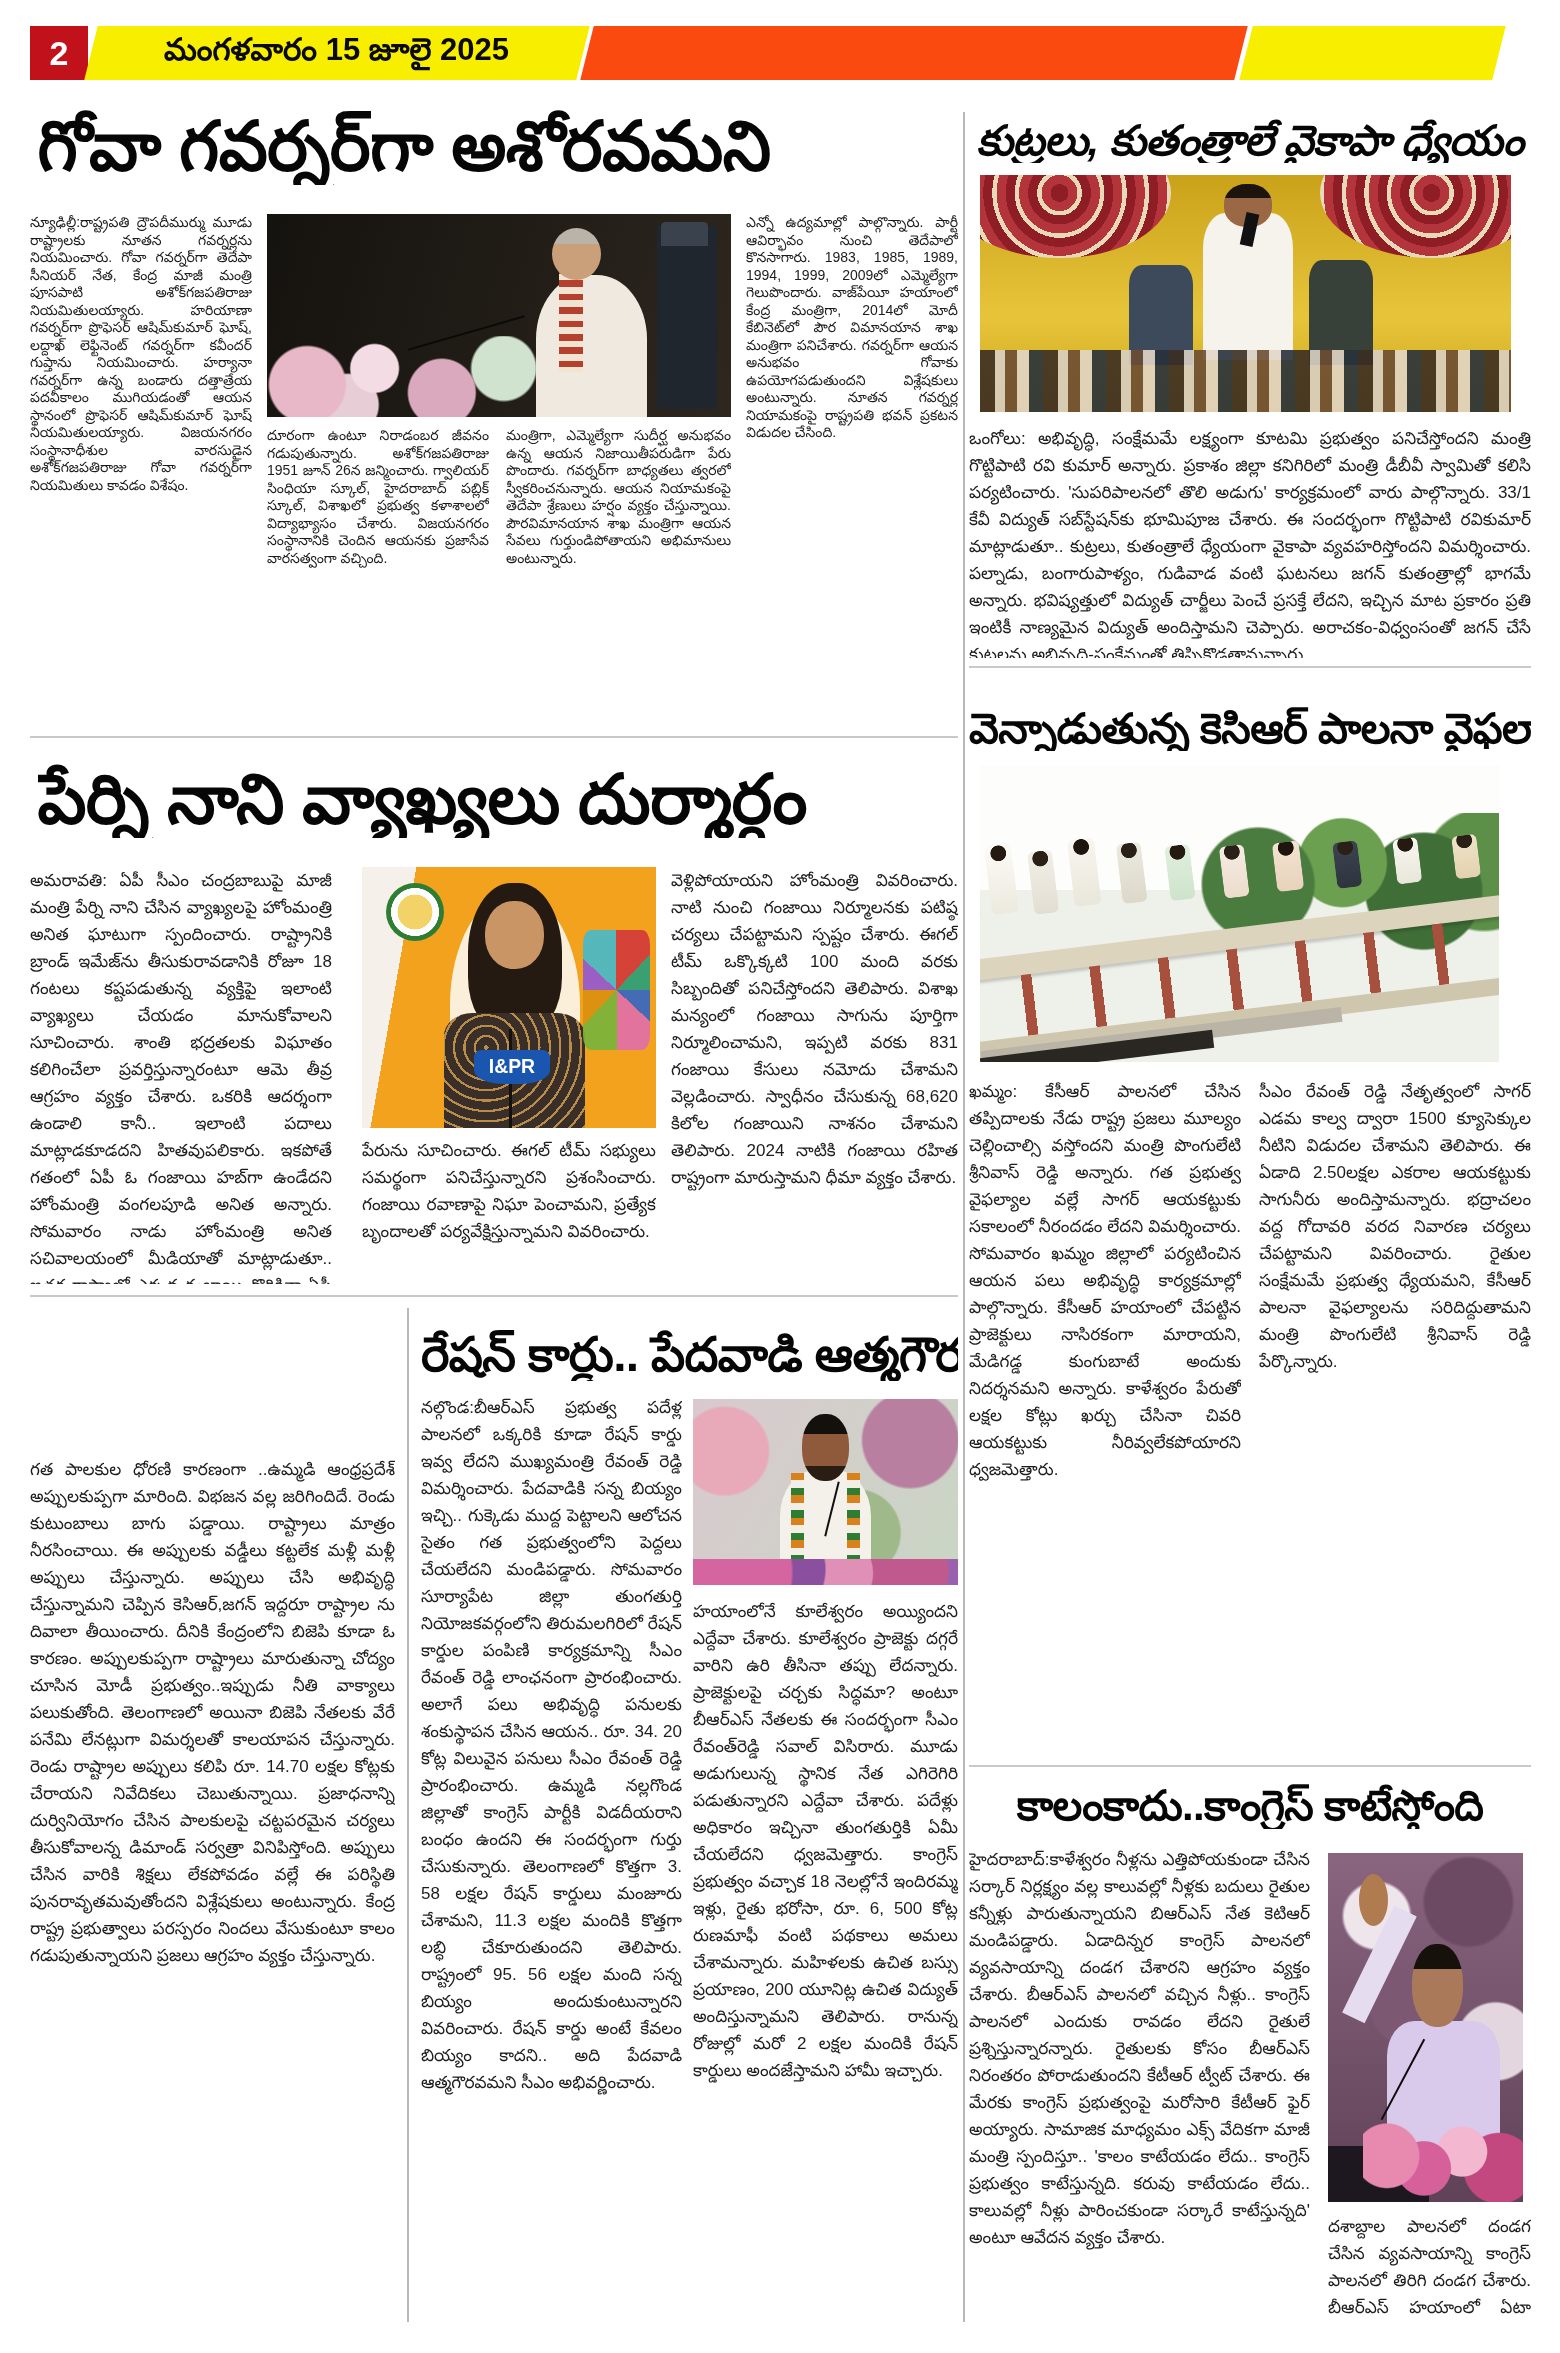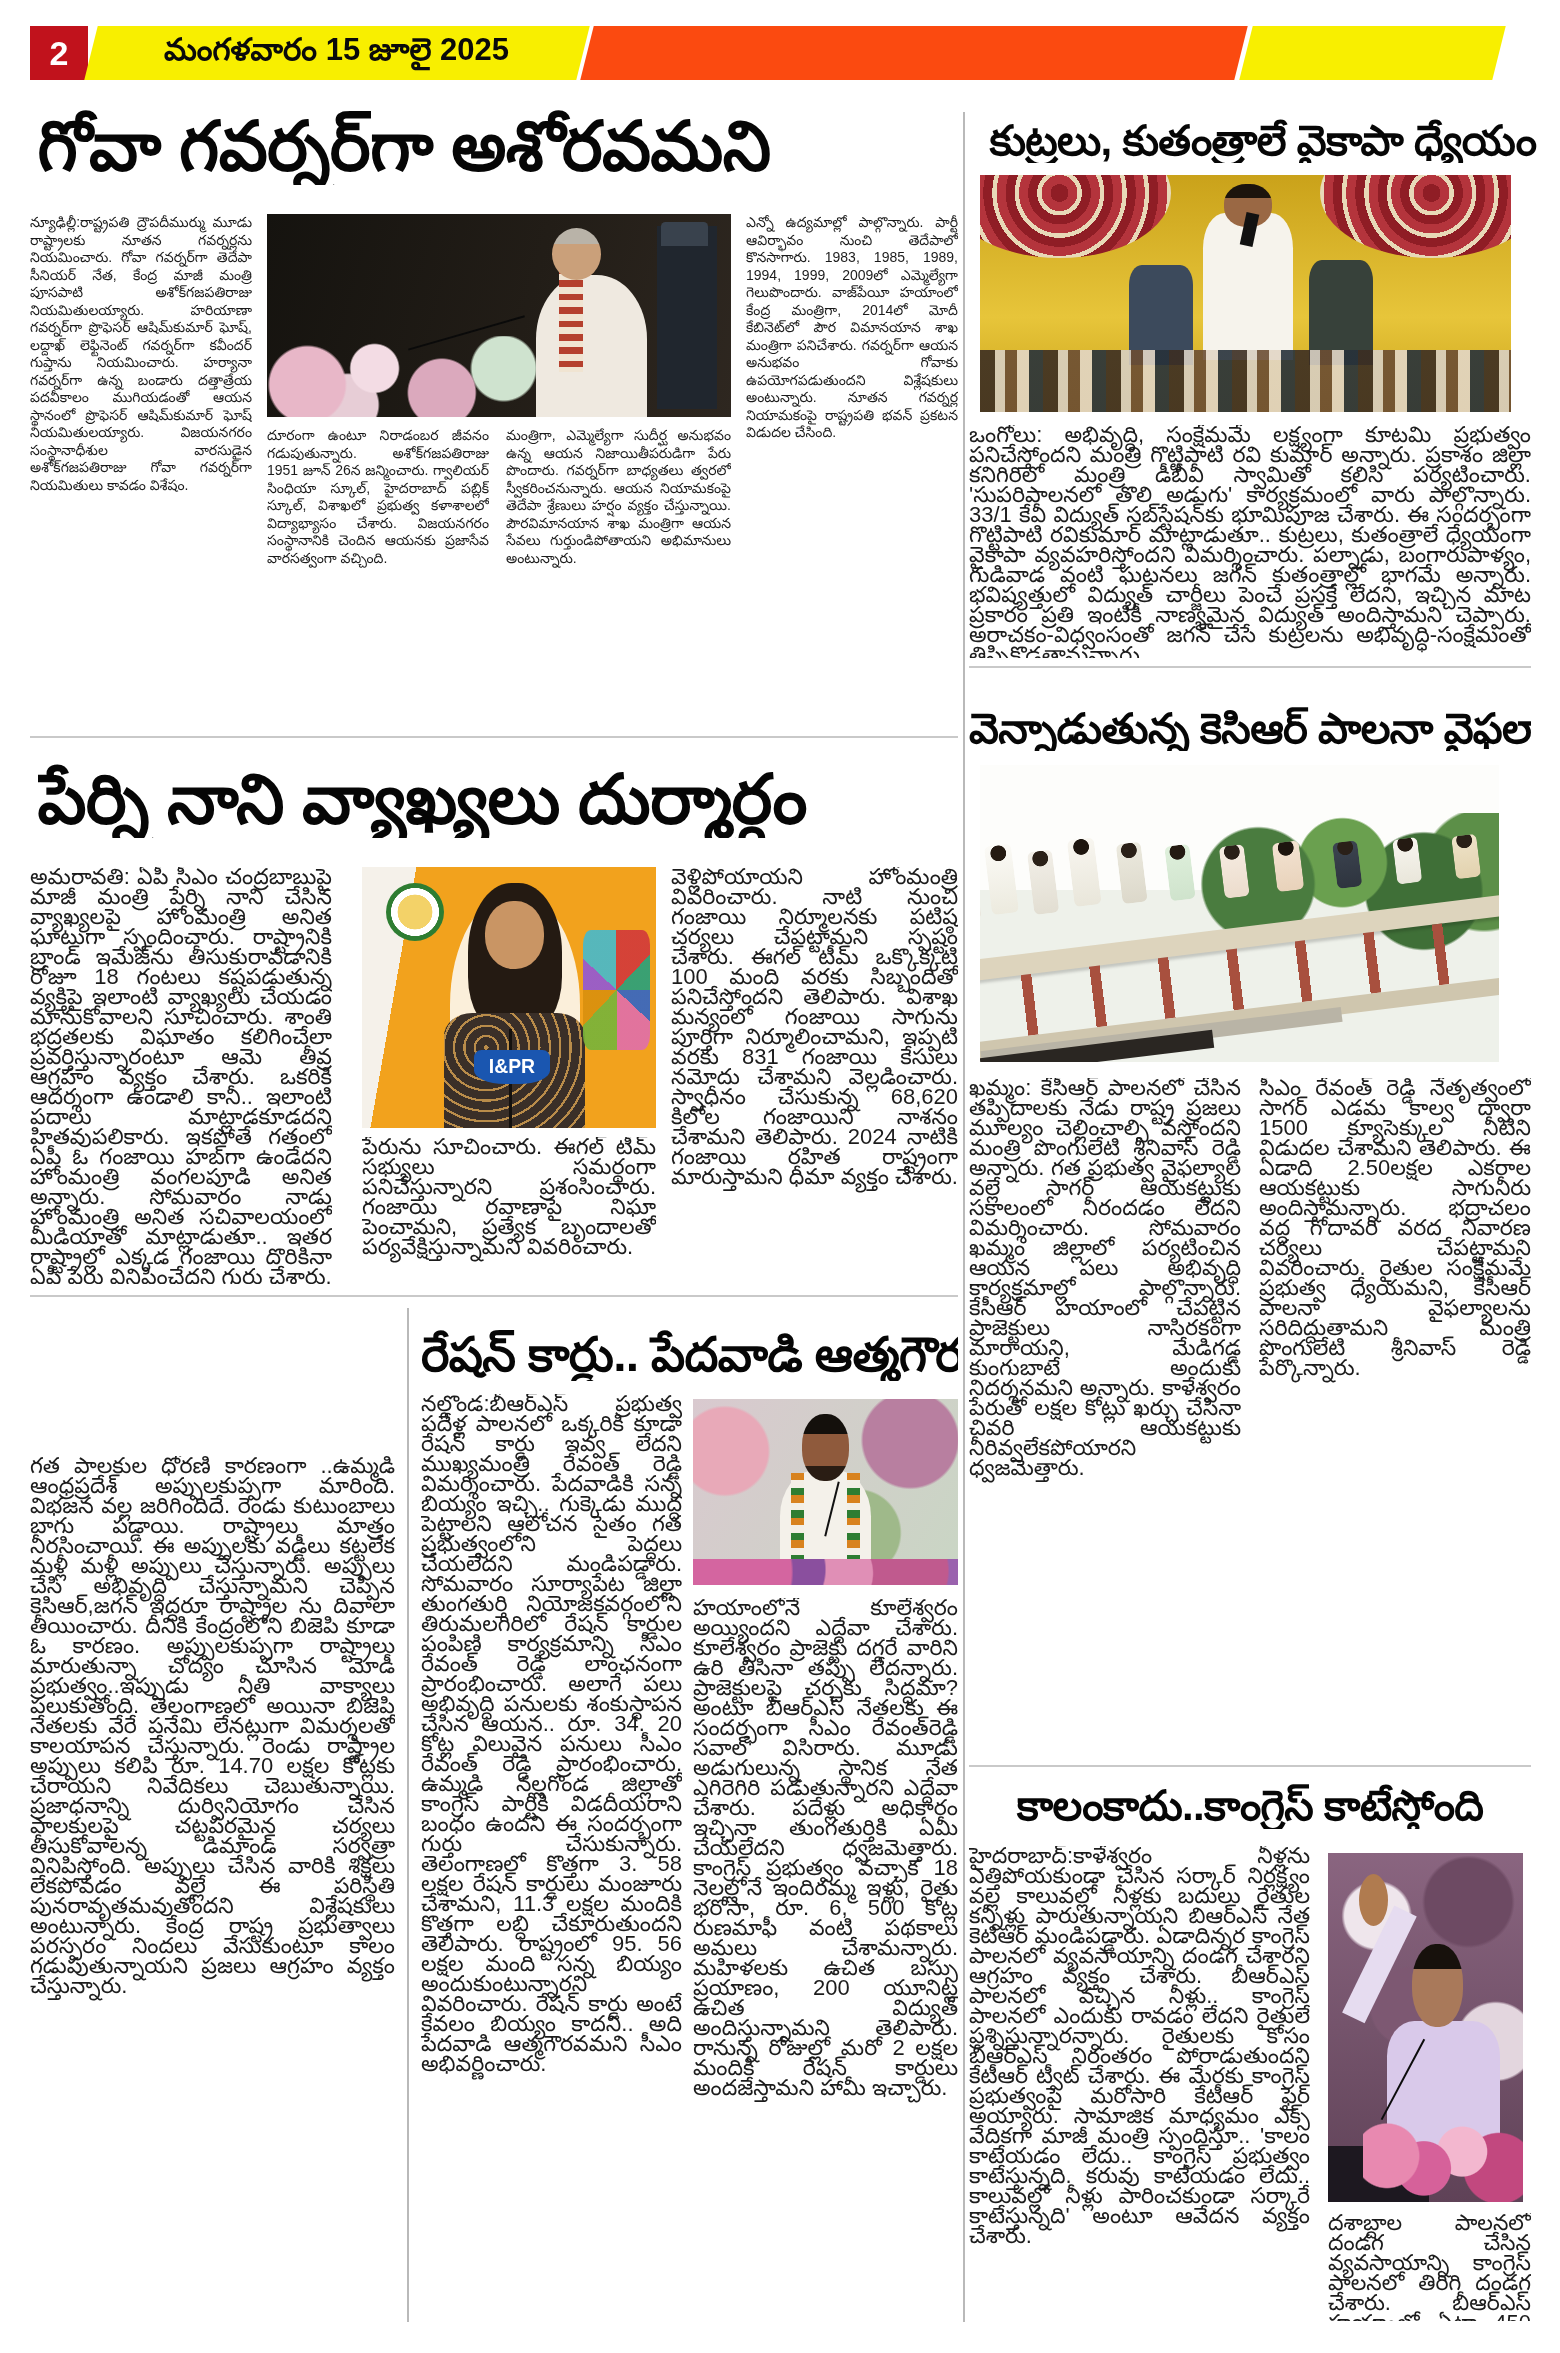--- a/index.html
+++ b/index.html
@@ -15,21 +15,21 @@
   .hdr-org{left:587px;width:654px;background:#fb4a10;}
   .hdr-yel2{left:1246px;width:253px;background:#f8ef00;}
   
   .hl{font-weight:bold;color:#060606;white-space:nowrap;overflow:hidden;letter-spacing:-0.7px;line-height:1.08;}
   .hl-xl{font-size:69px;}
   .hl-md{font-size:42px;text-align:center;}
   .hl-lg{font-size:48px;text-align:center;}
   .hl-pink{font-size:43px;text-align:center;color:#e5097f;line-height:1.25;white-space:normal;}
   .body-txt{text-align:justify;overflow:hidden;}
   .bt-sm{font-size:14px;line-height:17.5px;}
-  .bt-md{font-size:22px;line-height:20px;}
+  .bt-md{font-size:17px;line-height:27px;}
   .rule-v{background:#b9b9b9;width:1.5px;}
   .rule-h{background:#c9c9c9;height:1.5px;}
   
   .ph{overflow:hidden;background:#cfcbc3;}
   .ph div{position:absolute;}
 </style>
 </head>
 <body>
 
 <div class="page">
@@ -118,21 +118,21 @@
         radial-gradient(circle at 75% 45%, #c05a8e 0 28%, transparent 29%),
         radial-gradient(circle at 92% 55%, #9a62ae 0 26%, transparent 27%),#e7dfe2;"></div>
     </div>
 
     <div class="abs body-txt bt-md" style="left:272px;top:312px;width:265px;height:724px;">హయాంలోనే కూలేశ్వరం అయ్యిందని ఎద్దేవా చేశారు. కూలేశ్వరం ప్రాజెక్టు దగ్గరే వారిని ఉరి తీసినా తప్పు లేదన్నారు. ప్రాజెక్టులపై చర్చకు సిద్ధమా? అంటూ బీఆర్ఎస్ నేతలకు ఈ సందర్భంగా సీఎం రేవంత్‌రెడ్డి సవాల్ విసిరారు. మూడు అడుగులున్న స్థానిక నేత ఎగిరెగిరి పడుతున్నారని ఎద్దేవా చేశారు. పదేళ్లు అధికారం ఇచ్చినా తుంగతుర్తికి ఏమీ చేయలేదని ధ్వజమెత్తారు. కాంగ్రెస్ ప్రభుత్వం వచ్చాక 18 నెలల్లోనే ఇందిరమ్మ ఇళ్లు, రైతు భరోసా, రూ. 6, 500 కోట్ల రుణమాఫీ వంటి పథకాలు అమలు చేశామన్నారు. మహిళలకు ఉచిత బస్సు ప్రయాణం, 200 యూనిట్ల ఉచిత విద్యుత్ అందిస్తున్నామని తెలిపారు. రానున్న రోజుల్లో మరో 2 లక్షల మందికి రేషన్ కార్డులు అందజేస్తామని హామీ ఇచ్చారు.</div>
   </div>
 
   <div class="abs rule-v" style="left:963px;top:112px;height:2210px;"></div>
 
   <div class="abs" style="left:969px;top:112px;width:562px;height:552px;">
-    <div class="abs hl hl-md" style="left:13px;top:6px;width:562px;">కుట్రలు, కుతంత్రాలే వైకాపా ధ్యేయం</div>
+    <div class="abs hl hl-md" style="left:0;top:6px;width:562px;font-style:italic;">కుట్రలు, కుతంత్రాలే వైకాపా ధ్యేయం</div>
 
     <div class="abs ph" style="left:11.2px;top:63px;width:531px;height:237px;background:linear-gradient(180deg,#caa21a,#e7c53a 60%,#caa21a);">
       <div style="left:-6%;top:-20%;width:42%;height:55%;border-radius:50%;background:repeating-radial-gradient(circle at 50% 50%,#8f1d25 0 9px,#b4343c 9px 18px,#e8d9b8 18px 22.4px);"></div>
       <div style="right:-6%;top:-20%;width:42%;height:55%;border-radius:50%;background:repeating-radial-gradient(circle at 50% 50%,#8f1d25 0 9px,#b4343c 9px 18px,#e8d9b8 18px 22.4px);"></div>
       <div style="left:42%;top:16%;width:17%;height:62%;background:#f6f3ec;border-radius:24% 24% 0 0;"></div>
       <div style="left:46%;top:4%;width:9%;height:18%;background:linear-gradient(#1c140d 0 32%,#9a6844 32%);border-radius:46%;"></div>
       <div style="left:49.5%;top:16%;width:2.5%;height:14%;background:#111;transform:rotate(12deg);"></div>
       <div style="left:28%;top:38%;width:12%;height:42%;background:#3c4a5c;border-radius:20% 20% 0 0;"></div>
       <div style="left:62%;top:36%;width:12%;height:44%;background:#37413a;border-radius:20% 20% 0 0;"></div>
       <div style="left:0;bottom:0;width:100%;height:26%;opacity:.9;background:repeating-linear-gradient(90deg,#3b2d22 0 15px,#d8cfc2 15px 25px,#6b4d33 25px 37px,#e2d6c6 37px 49px,#27313a 49px 63px);"></div>

